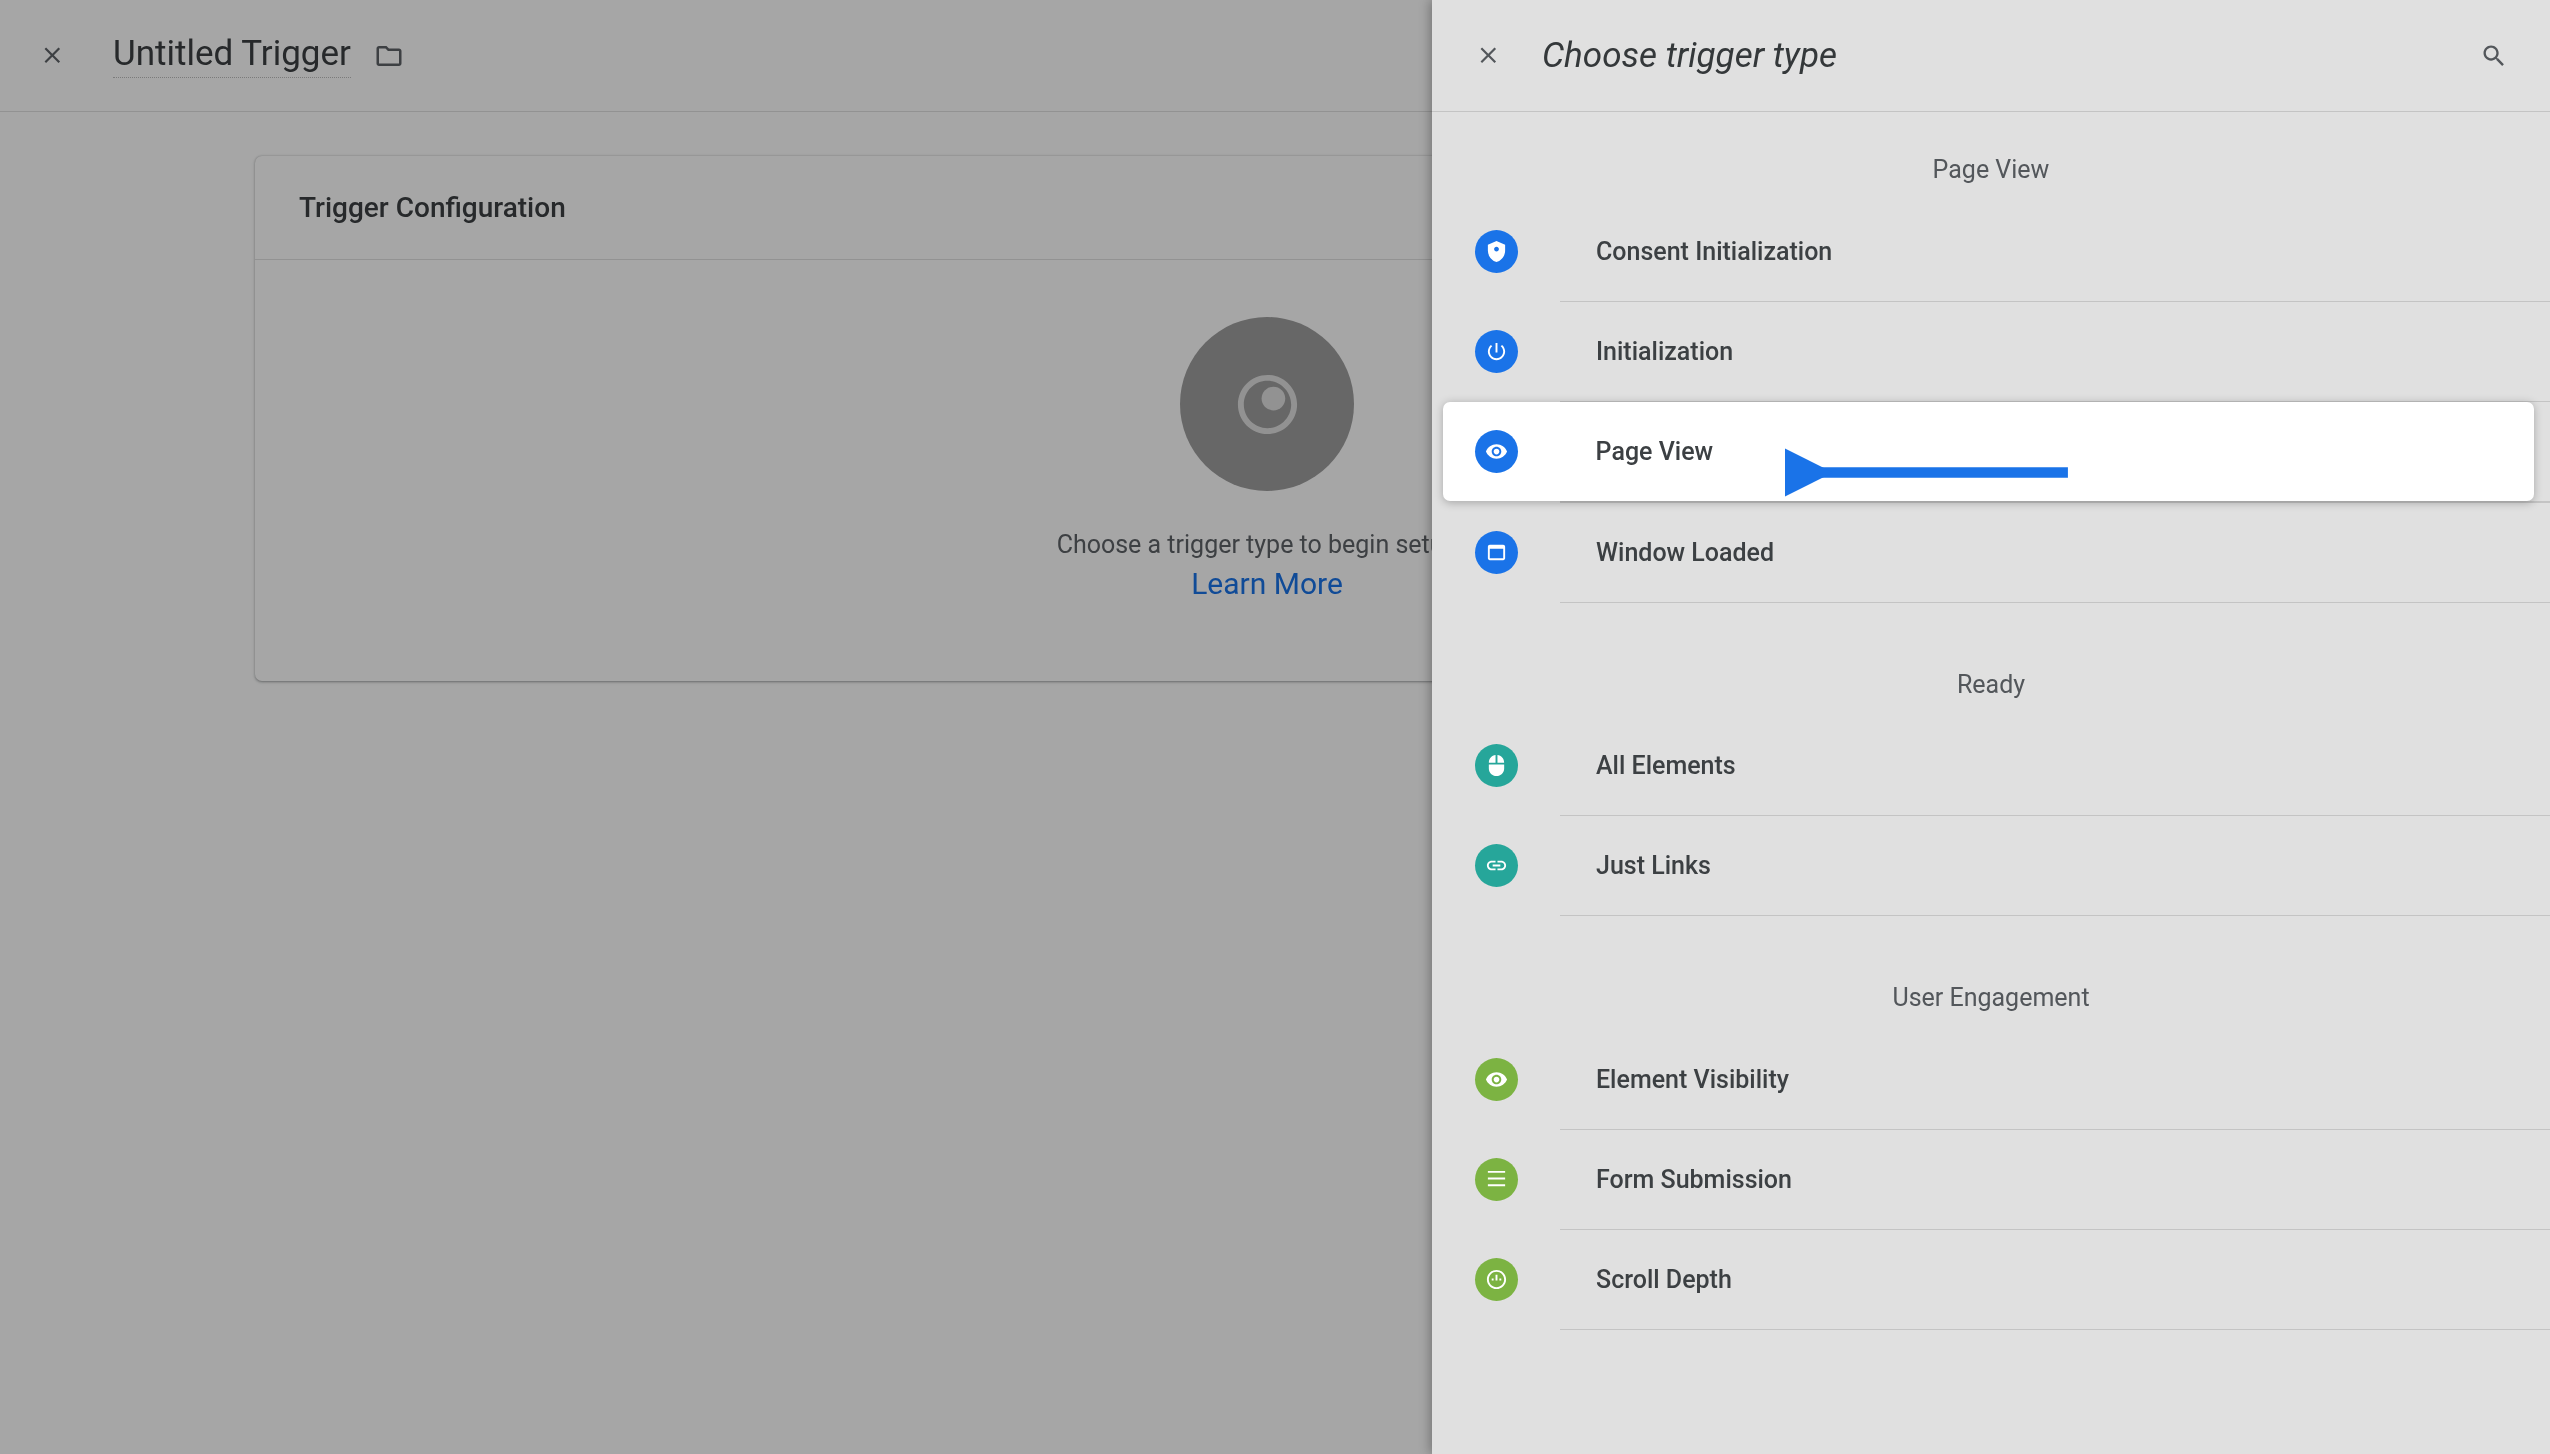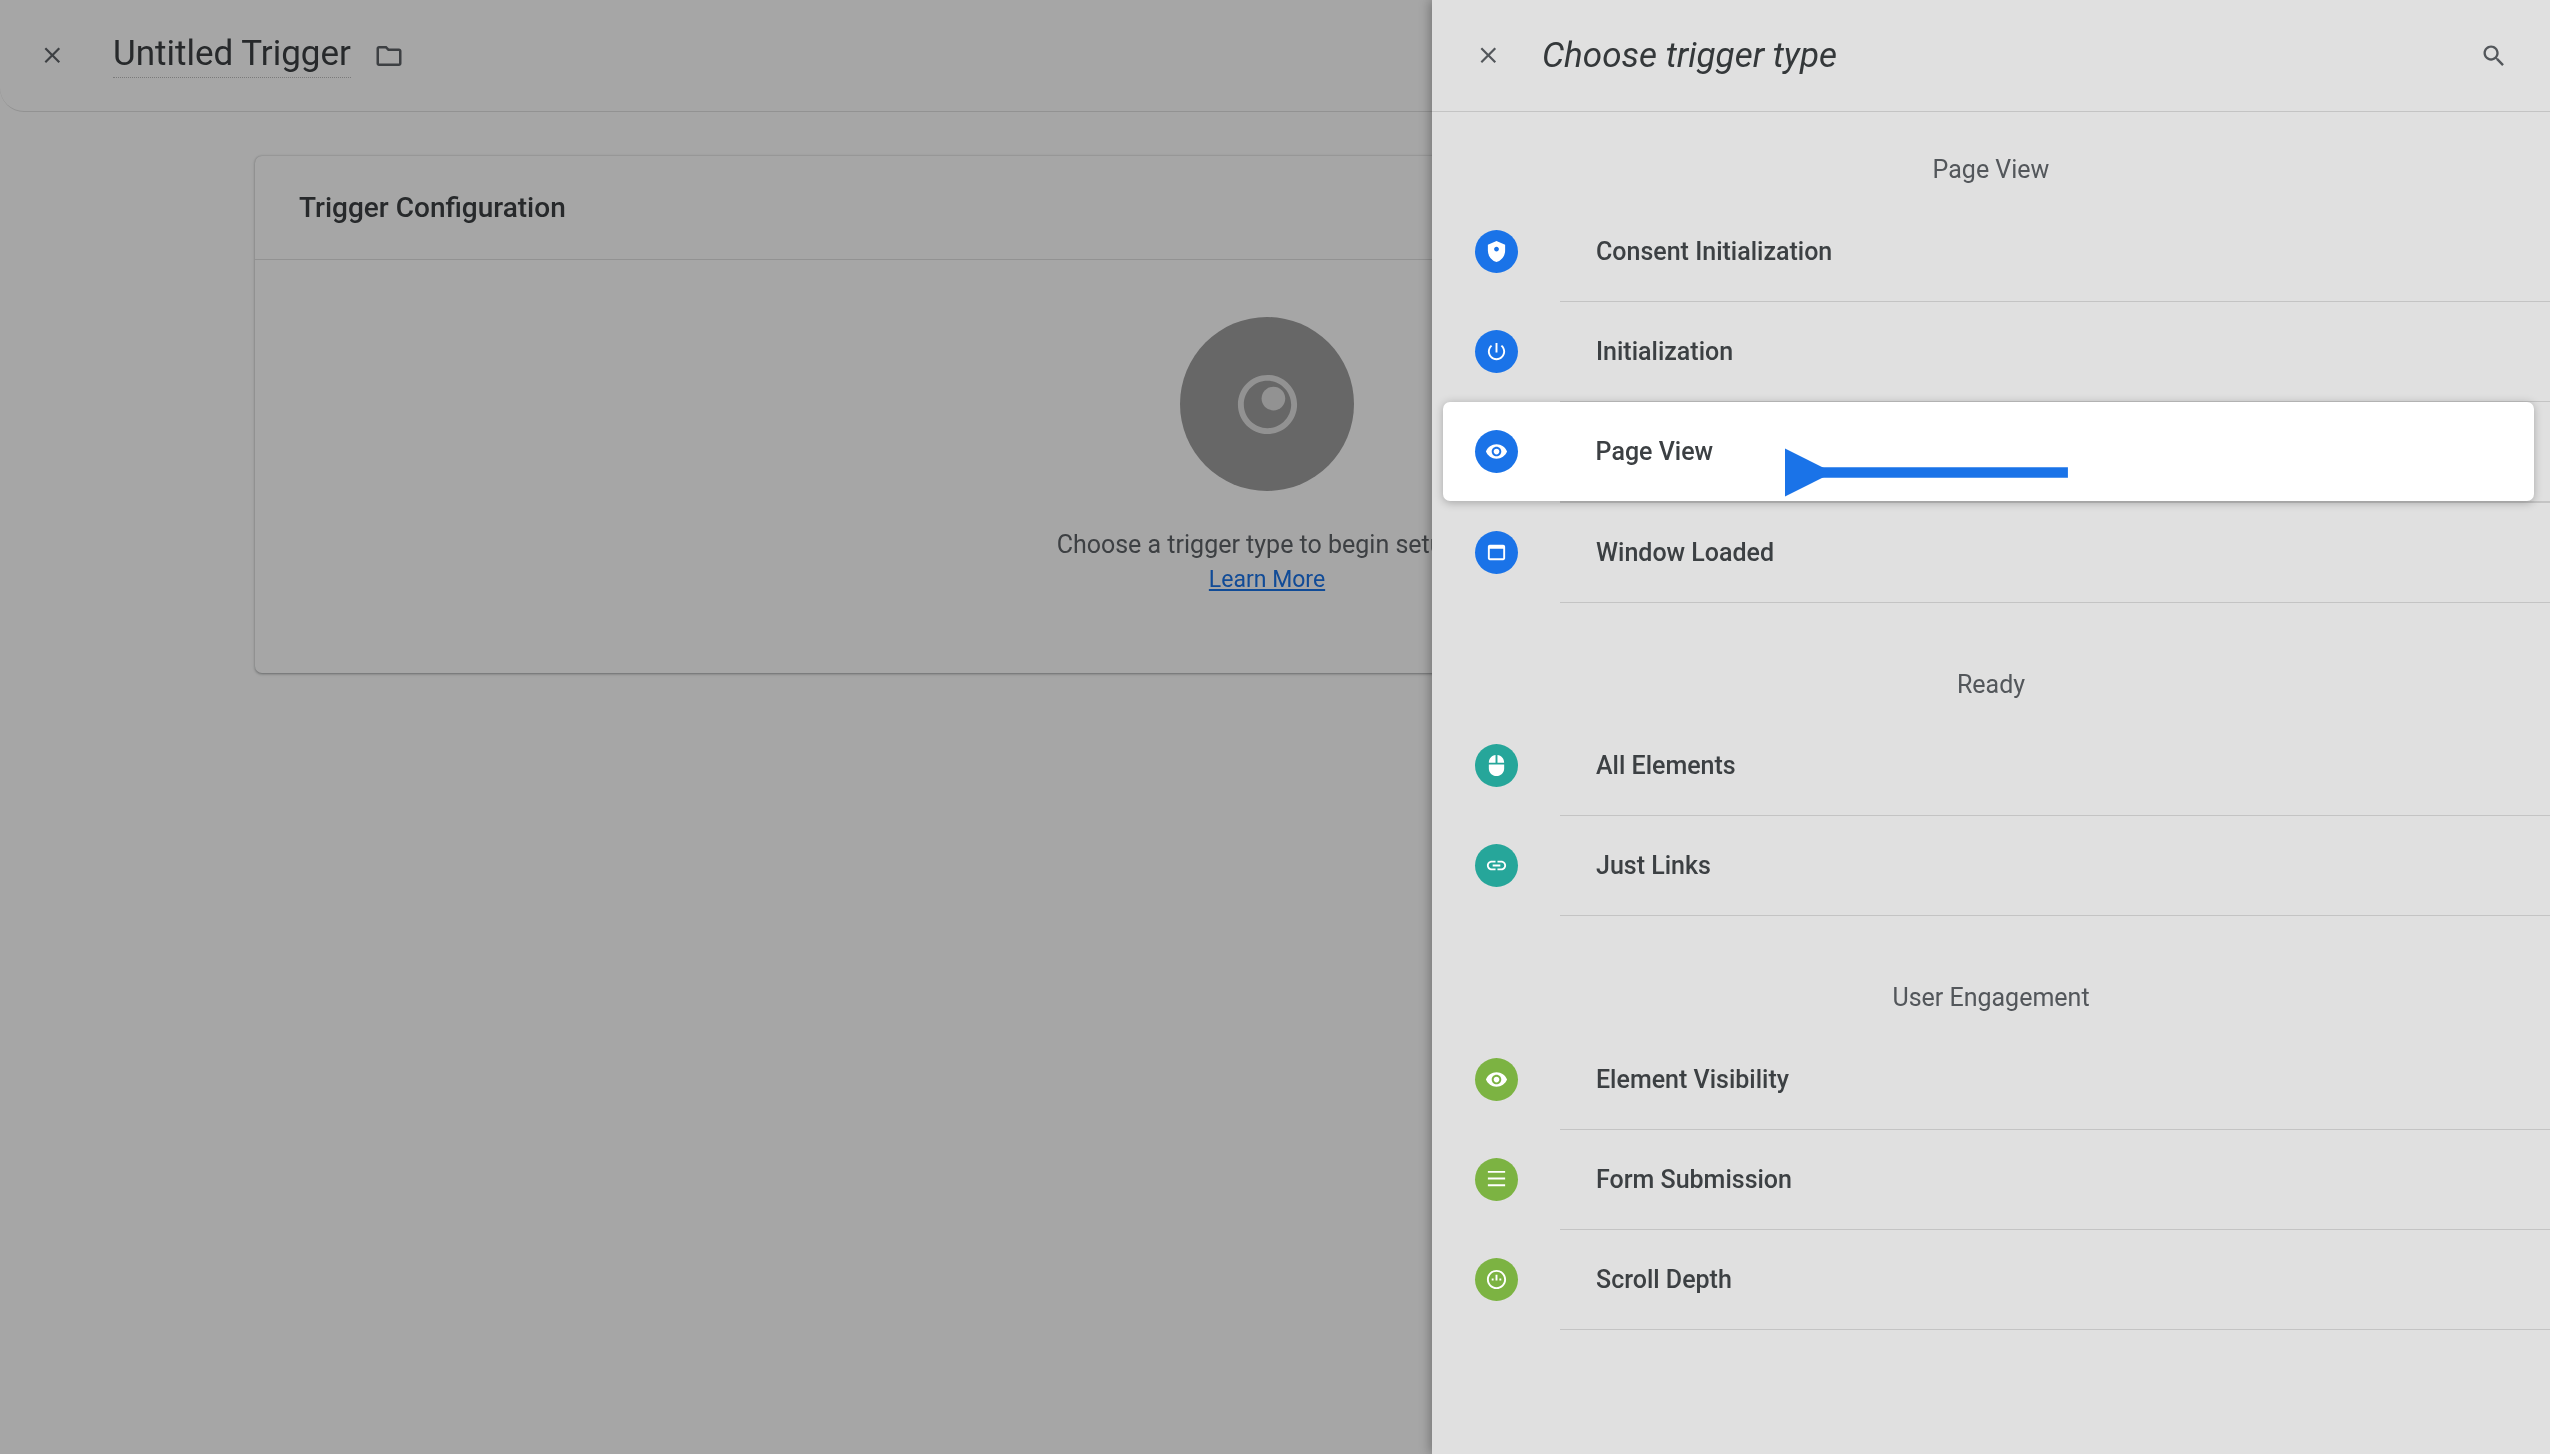--- a/index.html
+++ b/index.html
@@ -21,21 +21,20 @@
       position: absolute;
       inset: 0;
       background: #fff;
     }
     .bg-header {
       height: 112px;
       display: flex;
       align-items: center;
       padding: 0 35px;
       border-bottom: 0.9px solid #e0e0e0;
-      border-radius: 24px;
     }
     .bg-close {
       width: 35px;
       height: 35px;
       display: flex;
       align-items: center;
       justify-content: center;
       margin-right: 43px;
       cursor: pointer;
     }
@@ -88,24 +87,23 @@
       align-items: center;
       justify-content: center;
       margin-bottom: 39px;
     }
     .bg-card-text {
       font-size: 25px;
       color: #5f6368;
       margin-bottom: 7px;
     }
     .bg-card-link {
-      font-size: 23px;
+      font-size: 30px;
       color: #1a73e8;
       cursor: pointer;
-      text-decoration: underline;
     }
 
     
     .overlay {
       position: absolute;
       inset: 0;
       background: rgba(0,0,0,0.35);
     }
 
     

